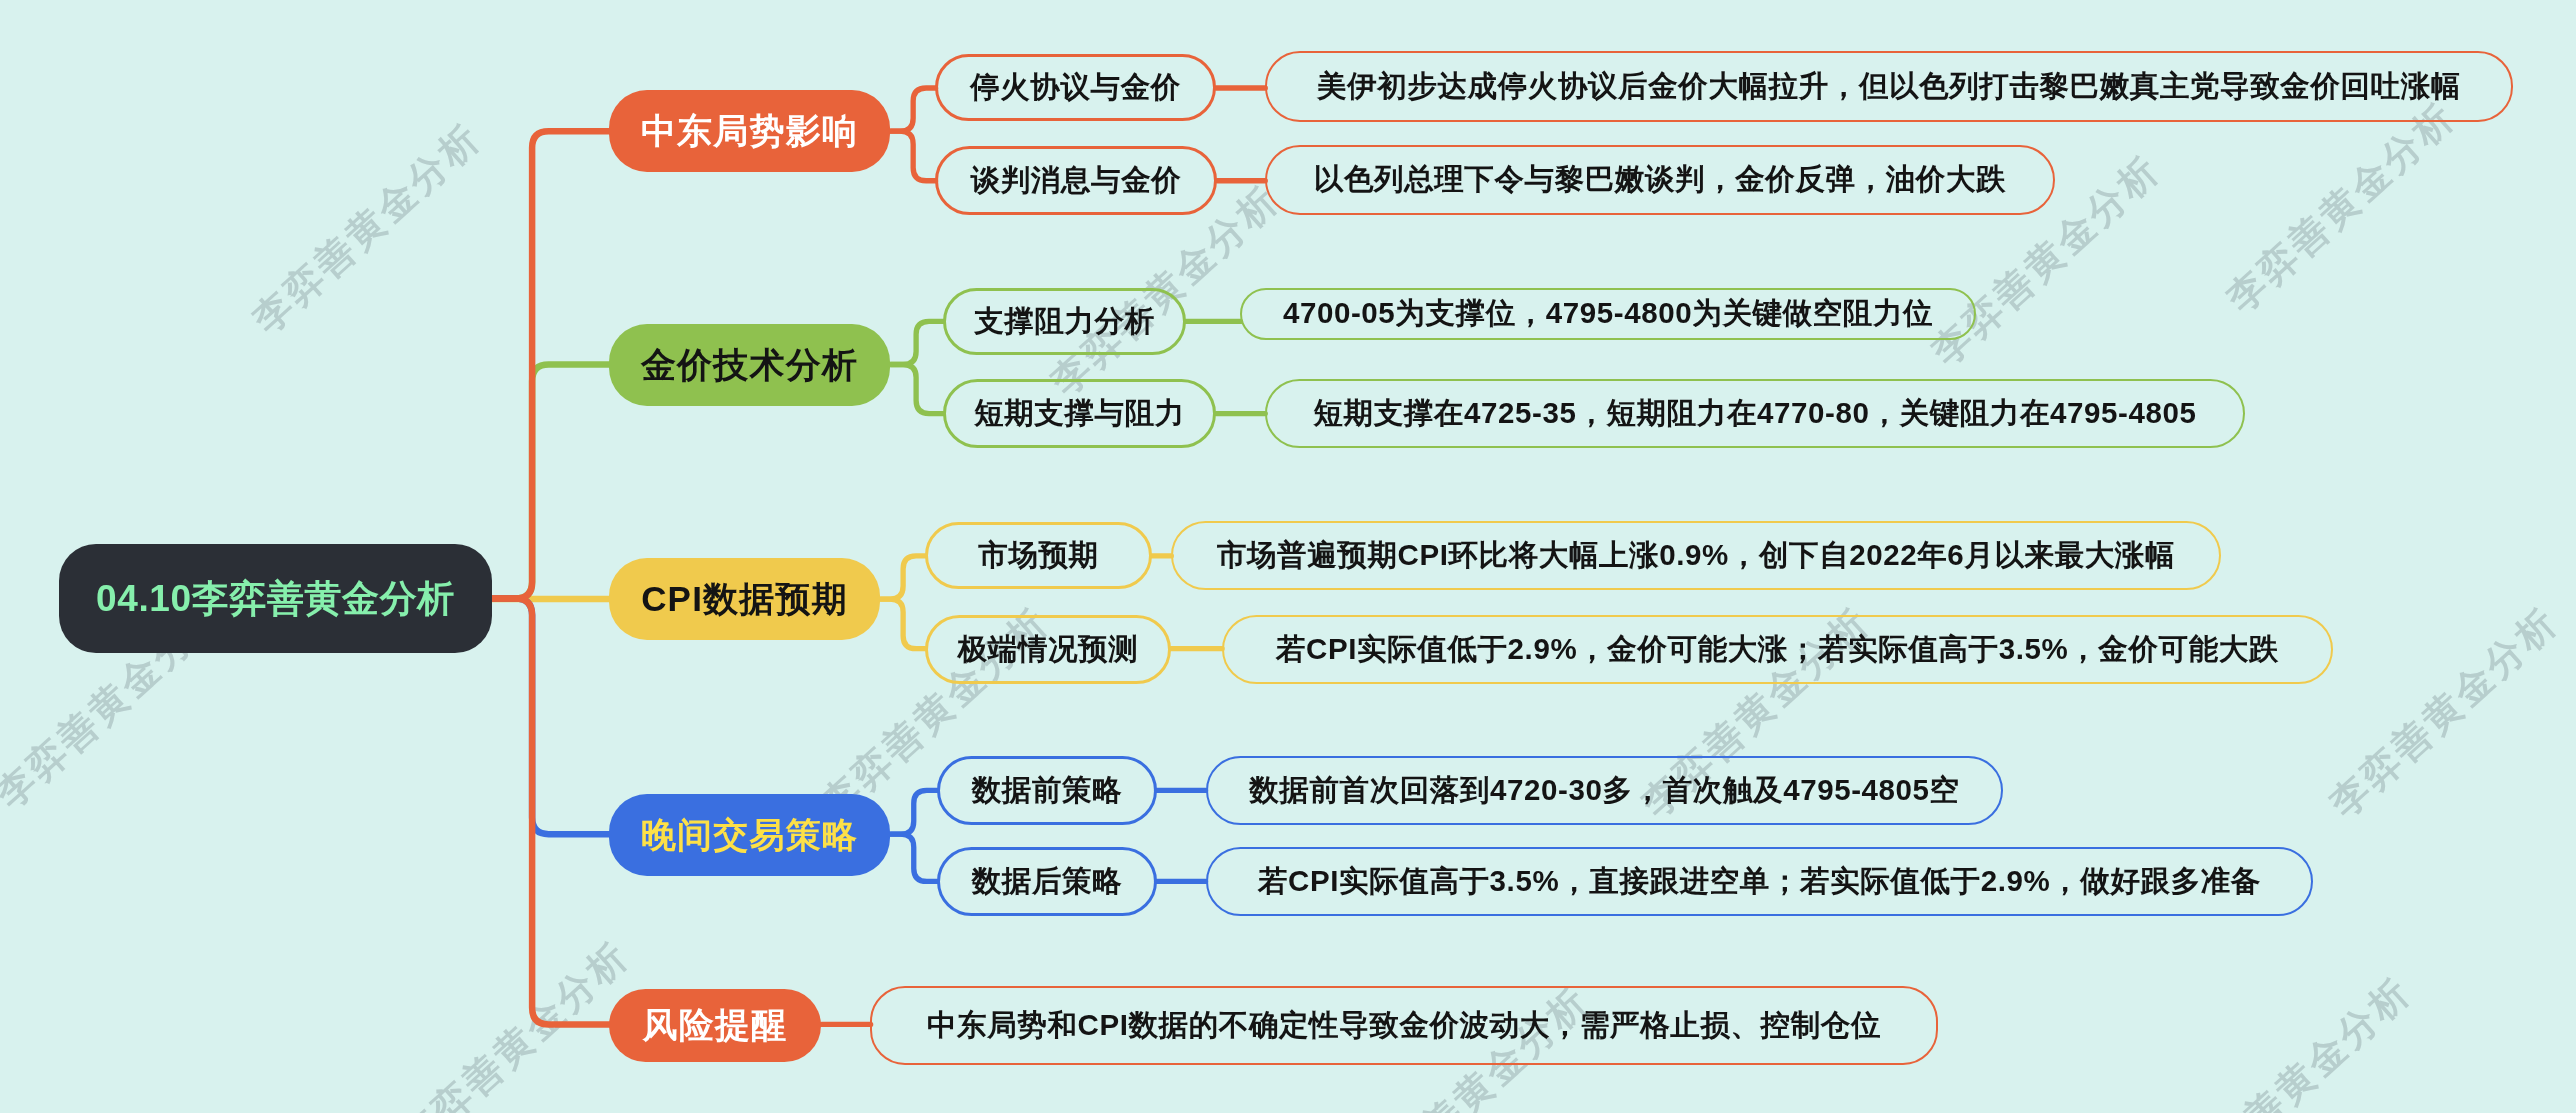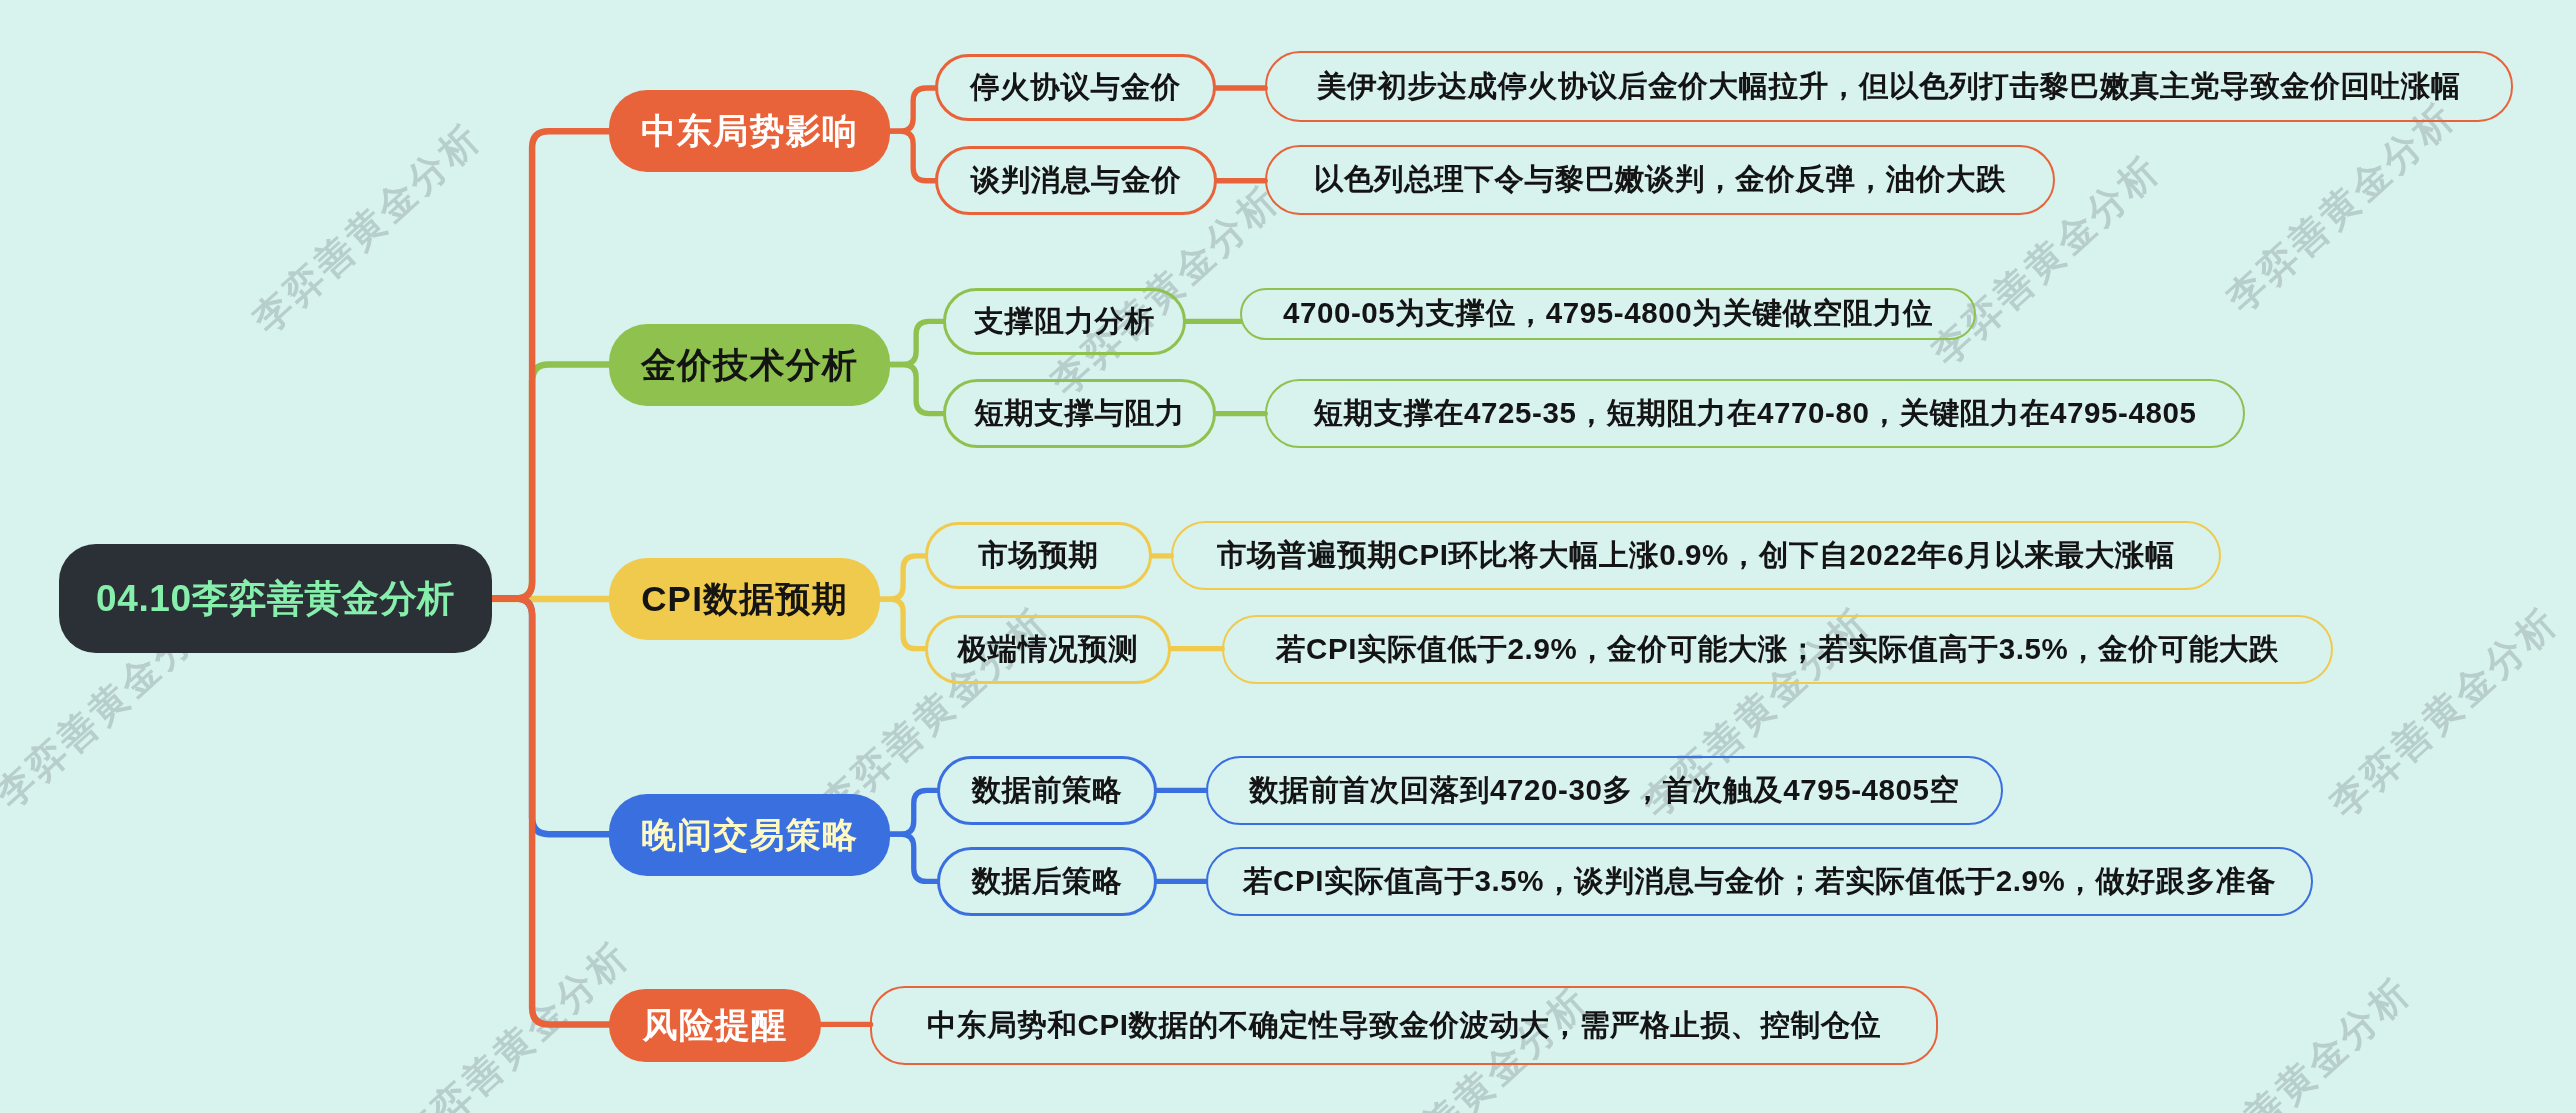--- a/index.html
+++ b/index.html
@@ -15,21 +15,21 @@
     position:absolute;display:flex;align-items:center;justify-content:center;
     box-sizing:border-box;font-weight:bold;white-space:nowrap;text-align:center;
   }
   .root{
     background:#2B2F36;color:#86efac;border-radius:37px;font-size:37px;letter-spacing:0.6px;
   }
   .branch{border-radius:38px;font-size:35px;letter-spacing:1.2px;}
   .fill-orange{background:#E8633A;color:#FFFFFF;}
   .fill-green{background:#8FC14F;color:#141414;}
   .fill-yellow{background:#F0CA4D;color:#141414;}
-  .fill-blue{background:#3A6FE0;color:#fef9c3;text-align:center;}
+  .fill-blue{background:#3A6FE0;color:#fde047;text-align:center;}
   .pill{
     background:transparent;color:#141414;border-radius:35px;font-size:29.5px;
     border:3px solid #000;letter-spacing:0.6px;
   }
   .leaf{border-width:2.4px;}
   .bd-orange{border-color:#E8633A;}
   .bd-green{border-color:#8FC14F;}
   .bd-yellow{border-color:#F0CA4D;text-align:center;}
   .bd-blue{border-color:#3A6FE0;}
   .watermark{
@@ -104,19 +104,19 @@
   <div class="node branch fill-yellow" style="left:609px;top:558px;width:271px;height:82px">CPI数据预期</div>
   <div class="node pill bd-yellow" style="left:925px;top:522px;width:227px;height:67px">市场预期</div>
   <div class="node pill leaf bd-yellow" style="left:1171px;top:521px;width:1050px;height:69px">市场普遍预期CPI环比将大幅上涨0.9%，创下自2022年6月以来最大涨幅</div>
   <div class="node pill bd-yellow" style="left:925px;top:615px;width:246px;height:69px">极端情况预测</div>
   <div class="node pill leaf bd-yellow" style="left:1222px;top:615px;width:1111px;height:69px">若CPI实际值低于2.9%，金价可能大涨；若实际值高于3.5%，金价可能大跌</div>
 
   <div class="node branch fill-blue" style="left:609px;top:794px;width:281px;height:82px">晚间交易策略</div>
   <div class="node pill bd-blue" style="left:937px;top:756px;width:220px;height:69px">数据前策略</div>
   <div class="node pill leaf bd-blue" style="left:1206px;top:756px;width:797px;height:69px">数据前首次回落到4720-30多，首次触及4795-4805空</div>
   <div class="node pill bd-blue" style="left:937px;top:847px;width:220px;height:69px">数据后策略</div>
-  <div class="node pill leaf bd-blue" style="left:1206px;top:847px;width:1107px;height:69px">若CPI实际值高于3.5%，谈判消息与金价；若实际值低于2.9%，做好跟多准备</div>
+  <div class="node pill leaf bd-blue" style="left:1206px;top:847px;width:1107px;height:69px">若CPI实际值高于3.5%，直接跟进空单；若实际值低于2.9%，做好跟多准备</div>
 
   <div class="node branch fill-orange" style="left:609px;top:989px;width:212px;height:73px">风险提醒</div>
   <div class="node pill leaf bd-orange" style="left:870px;top:986px;width:1068px;height:79px">中东局势和CPI数据的不确定性导致金价波动大，需严格止损、控制仓位</div>
 
 </div>
 
 
 </body></html>

